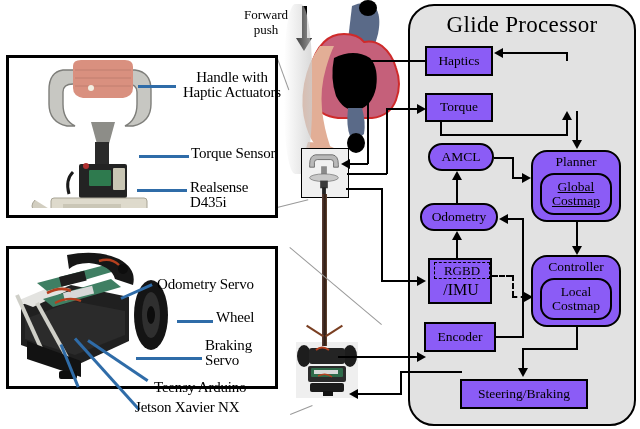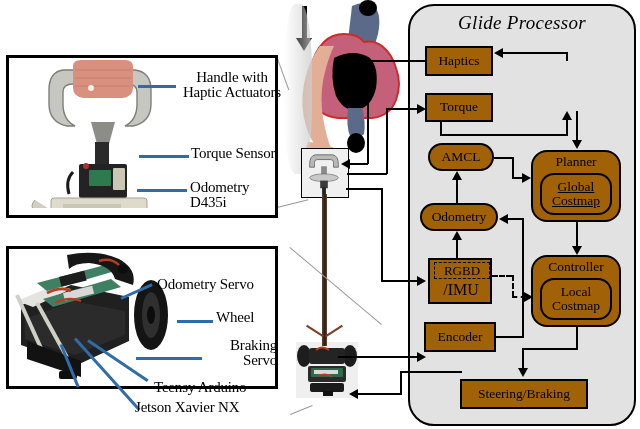--- a/index.html
+++ b/index.html
@@ -12,23 +12,23 @@
 
   
   .photo-panel{border:3px solid #000;background:#fff;box-sizing:border-box;}
   .panel-label{font-size:15px;line-height:1.02;white-space:pre-line;letter-spacing:-0.2px;}
   .leader{background:#2f6ca8;height:3px;position:absolute;transform-origin:0 50%;}
 
   
   #proc{position:absolute;left:408px;top:4px;width:228px;height:422px;
         background:#e2e2e2;border:2.5px solid #000;border-radius:26px;box-sizing:border-box;}
   #proc-title{position:absolute;left:0;top:6px;width:100%;text-align:center;
-              font-size:19px;letter-spacing:.3px;font-style:italic;}
-
-  .node{position:absolute;box-sizing:border-box;background:#a16207;
+              font-size:23px;letter-spacing:.3px;}
+
+  .node{position:absolute;box-sizing:border-box;background:#8b5cf6;
         border:2.5px solid #000;display:flex;align-items:center;justify-content:center;
         text-align:center;font-size:13.5px;line-height:1.04;white-space:pre-line;}
   .node.rect{border-radius:0;}
   .node.round{border-radius:13px;}
 
   .lbl-top{position:absolute;top:3px;left:0;width:100%;text-align:center;
            font-size:13.5px;}
 
   
   .ln{position:absolute;background:#000;}
@@ -54,20 +54,22 @@
   #person{position:absolute;left:286px;top:0px;width:130px;height:180px;}
 
   
   .guide{position:absolute;border-top:1px solid #9a9a9a;transform-origin:0 0;}
 </style>
 </head>
 <body>
 
 <div id="root">
 
+  <div id="fp-text">Forward
+push</div>
   <div id="fp-shaft"></div>
   <div id="fp-head"></div>
 
   <svg id="person" viewBox="0 0 130 180">
 
     <path d="M66 6 Q78 0 88 6 Q96 14 92 34 Q88 52 78 58 L62 40 Z" fill="#5a6a88"></path>
     <ellipse cx="82" cy="8" rx="9" ry="8" fill="#000"></ellipse>
 
     <path d="M38 42 Q28 52 24 70 Q20 88 26 102 Q34 116 52 118 L86 118
              Q104 116 110 100 Q116 84 110 68 Q106 54 96 46
@@ -150,21 +152,21 @@
       <path d="M6 140 q-6 6 0 12 q8 4 16 -2" fill="#d2cec0" stroke="#a7a394" stroke-width="1"></path>
     </svg>
 
     <div class="leader" style="left:129px;top:27px;width:38px;"></div>
     <div class="leader" style="left:130px;top:97px;width:50px;"></div>
     <div class="leader" style="left:128px;top:131px;width:50px;"></div>
 
     <div class="panel-label abs" style="left:171px;top:12px;width:104px;text-align:center;">Handle with
 Haptic Actuators</div>
     <div class="panel-label abs" style="left:182px;top:88px;width:92px;">Torque Sensor</div>
-    <div class="panel-label abs" style="left:181px;top:122px;width:92px;">Odometry D435i</div>
+    <div class="panel-label abs" style="left:181px;top:122px;width:92px;">Realsense D435i</div>
   </div>
 
   <div class="photo-panel abs" style="left:6px;top:246px;width:272px;height:143px;">
 
     <svg class="abs" style="left:2px;top:0px;" width="160" height="140" viewBox="0 0 160 140">
 
       <path d="M10 56 L60 36 L118 48 L118 92 L66 116 L10 96 Z" fill="#202020"></path>
       <path d="M14 70 L62 52 L114 62 L114 86 L64 106 L14 90 Z" fill="#2b2b2b"></path>
 
       <path d="M6 52 L44 36 L60 40 L22 58 Z" fill="#e3e3e0"></path>
@@ -193,21 +195,21 @@
 
     <div class="leader" style="left:112px;top:48px;width:34px;transform:rotate(-24deg);"></div>
     <div class="leader" style="left:168px;top:71px;width:36px;"></div>
     <div class="leader" style="left:127px;top:108px;width:66px;"></div>
     <div class="leader" style="left:79px;top:90px;width:72px;transform:rotate(34deg);"></div>
     <div class="leader" style="left:66px;top:88px;width:96px;transform:rotate(48deg);"></div>
     <div class="leader" style="left:52px;top:94px;width:46px;transform:rotate(68deg);"></div>
 
     <div class="panel-label abs" style="left:148px;top:28px;width:120px;">Odometry Servo</div>
     <div class="panel-label abs" style="left:207px;top:61px;width:60px;">Wheel</div>
-    <div class="panel-label abs" style="left:196px;top:89px;width:72px;text-align:right;">Braking
+    <div class="panel-label abs" style="left:196px;top:89px;width:72px;">Braking
 Servo</div>
     <div class="panel-label abs" style="left:145px;top:131px;width:126px;">Teensy Arduino</div>
     <div class="panel-label abs" style="left:126px;top:151px;width:144px;">Jetson Xavier NX</div>
   </div>
 
   <div id="proc">
     <div id="proc-title">Glide Processor</div>
   </div>
 
   <div class="node rect" style="left:425px;top:46px;width:68px;height:30px;">Haptics</div>

